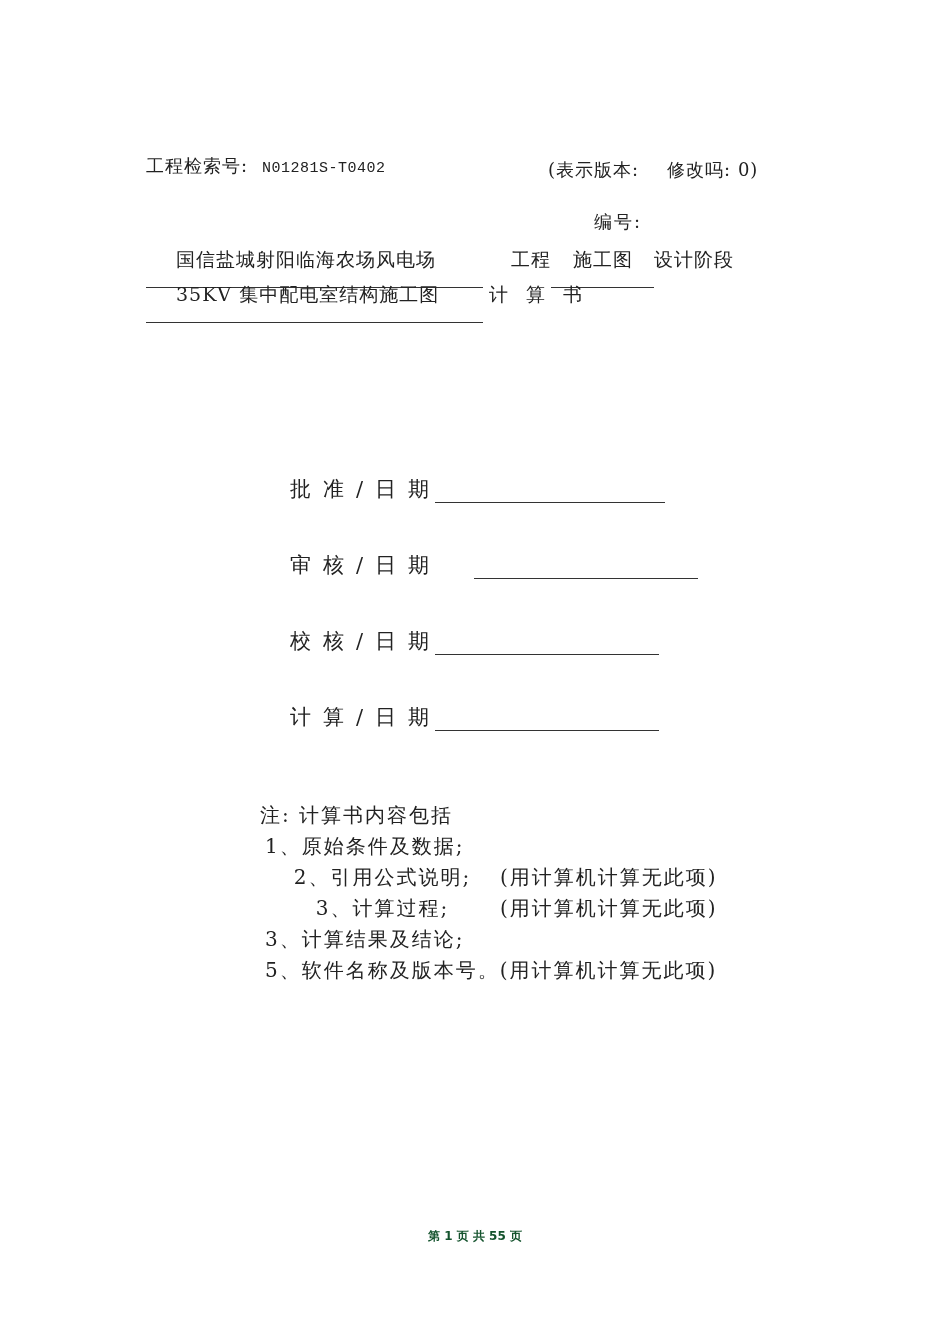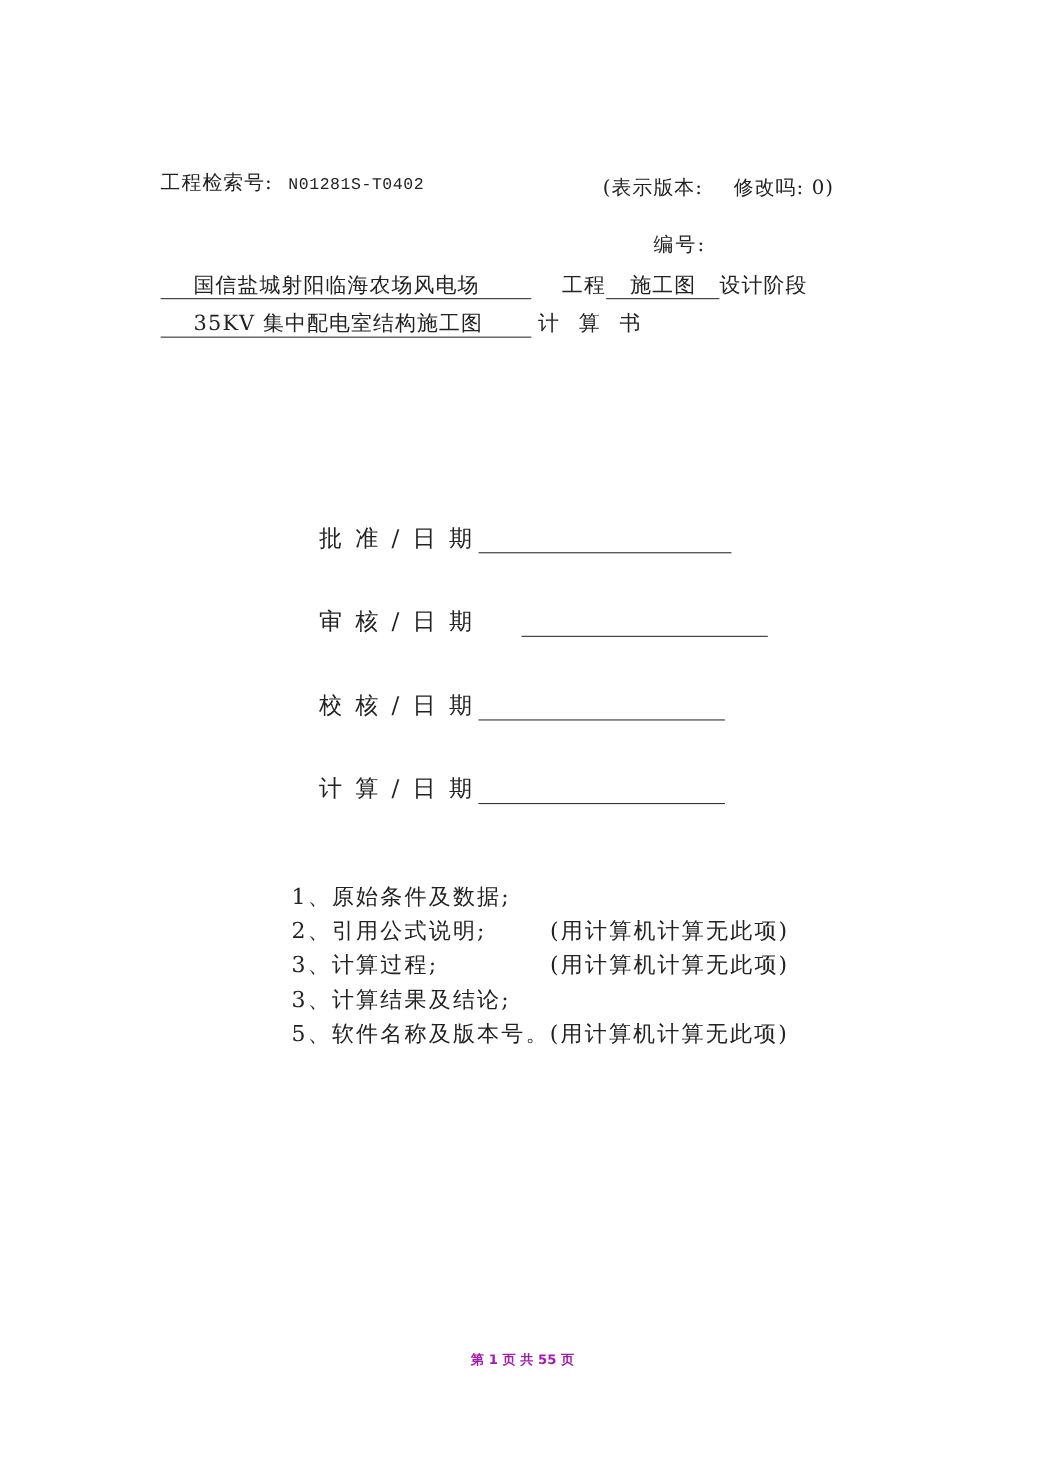--- a/index.html
+++ b/index.html
@@ -43,21 +43,21 @@
       left: 146px;
       font-size: 19px;
       letter-spacing: 1px;
     }
     .title-line-1 { top: 247px; }
     .title-line-2 { top: 282px; }
     .u {
       display: inline-block;
       border-bottom: 1.5px solid #333333;
       line-height: 24px;
-      padding-bottom: 0px;
+      padding-bottom: 16px;
     }
     .u1 { width: 337px; padding-left: 30px; box-sizing: border-box; }
     .u2 { width: 103px; padding-left: 22px; box-sizing: border-box; }
     .u3 { width: 337px; padding-left: 30px; box-sizing: border-box; }
     .plain { display: inline-block; line-height: 24px; }
     .plain.sp { letter-spacing: 6px; margin-left: 6px; }
 
     
     .sig-row {
       left: 290px;
@@ -78,33 +78,33 @@
     .sig-4 { top: 703px; align-items: flex-end; }
 
     
     .notes {
       left: 260px; top: 800px;
       font-size: 20px;
       letter-spacing: 2px;
       line-height: 31px;
     }
     .note-item { display: flex; }
-    .note-item .main { display: inline-block; }
+    .note-item .main { display: inline-block; text-align: center; }
     .note-item .paren { display: inline-block; }
     .note-head { margin-bottom: 0px; }
     .note-indent { padding-left: 5px; }
 
     
     .footer {
       left: 0; width: 950px; top: 1228px;
       text-align: center;
       font-family: "DejaVu Sans", "Liberation Sans", sans-serif;
       font-size: 12px;
       font-weight: bold;
-      color: #a21caf;
+      color: #14532d;
     }
   </style>
 </head>
 <body>
 
 <div class="abs retrieval">
   <span>工程检索号:</span><span class="code">N01281S-T0402</span>
 </div>
 
 <div class="abs version">
@@ -135,20 +135,21 @@
   <span class="sig-label">校核/日期</span>
   <span class="sig-line" style="width:224px;"></span>
 </div>
 
 <div class="abs sig-row sig-4">
   <span class="sig-label">计算/日期</span>
   <span class="sig-line" style="width:224px;"></span>
 </div>
 
 <div class="abs notes">
+  <div class="note-head">注: 计算书内容包括</div>
   <div class="note-item note-indent">
     <span class="main">1、原始条件及数据;</span>
   </div>
   <div class="note-item note-indent">
     <span class="main" style="width:235px;">2、引用公式说明;</span>
     <span class="paren">(用计算机计算无此项)</span>
   </div>
   <div class="note-item note-indent">
     <span class="main" style="width:235px;">3、计算过程;</span>
     <span class="paren">(用计算机计算无此项)</span>

